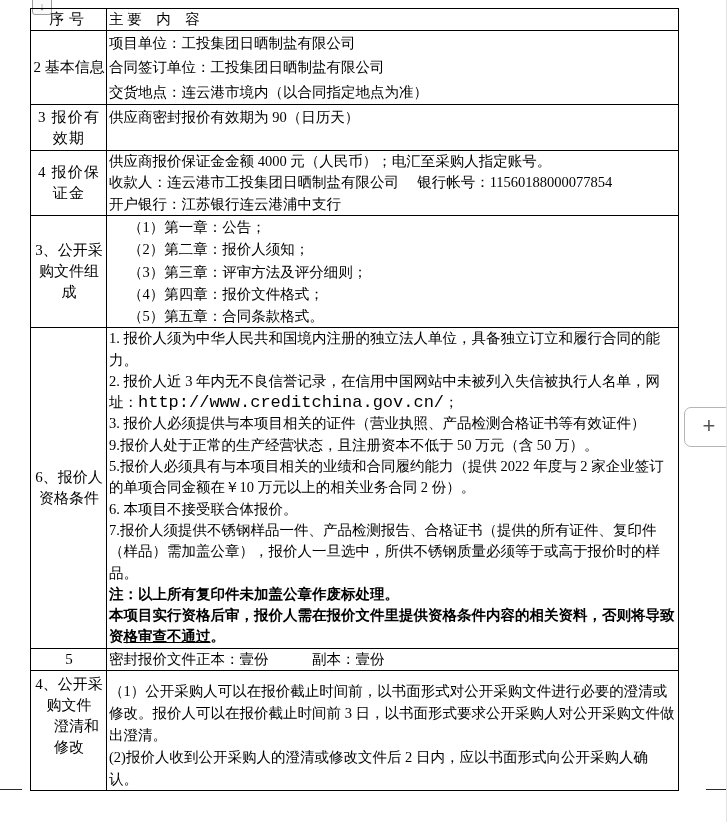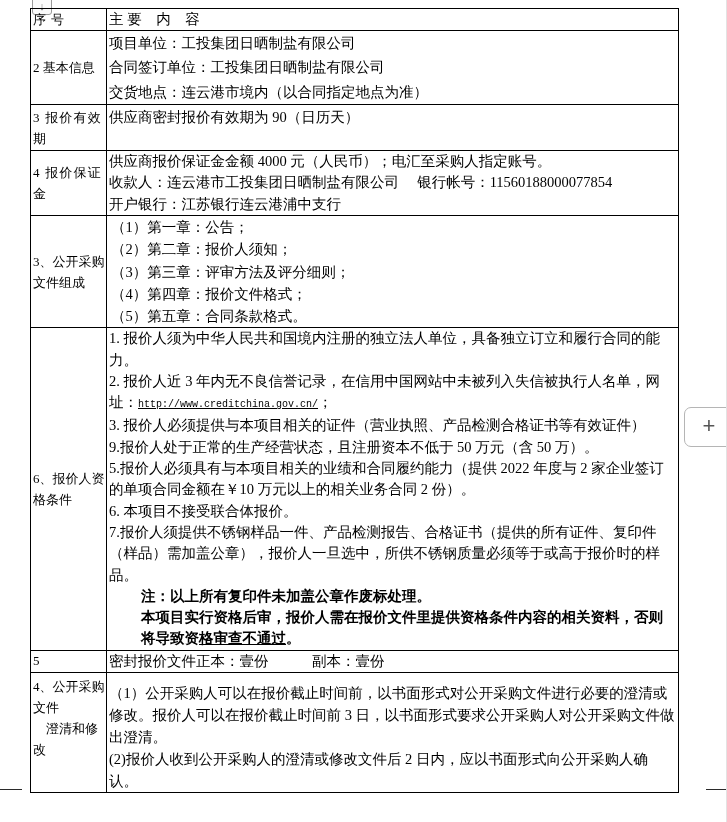--- a/index.html
+++ b/index.html
@@ -15,50 +15,50 @@
     border-collapse:collapse;table-layout:fixed;
   }
   td{
     border:1.5px solid #000;
     padding:0 2px;
     font-size:14.5px;
     vertical-align:middle;
     overflow:hidden;
   }
   td.no{
-    font-size:13px;
+    font-size:15px;
     line-height:21px;
     padding:0 1px 0 2px;
     white-space:pre-wrap;
     vertical-align:middle;
+    text-align:center;
   }
   td.ct{white-space:normal;}
   .line{white-space:pre-wrap;}
   
   tr.hd{height:22px;}
   tr.hd td{line-height:19px;vertical-align:middle;}
   .no-hd{letter-spacing:5px;font-size:14.5px;}
   
   tr.r1{height:74px;}  tr.r1 .ct{line-height:24.3px;}
   tr.r2{height:38px;}  tr.r2 .ct{line-height:19px;}
   tr.r3{height:46px;margin-left:28px;}  tr.r3 .ct{vertical-align:top;line-height:20px;padding-top:2px;}
                        tr.r3 .no{vertical-align:top;padding-top:2px;}
   tr.r4{height:65px;padding-left:44px;}  tr.r4 .ct{line-height:21.4px;}
-  tr.r5{height:111px;} tr.r5 .ct{line-height:22.2px;padding-left:4px;}
+  tr.r5{height:111px;} tr.r5 .ct{line-height:22.2px;padding-left:21px;}
   tr.r6{height:277px;} tr.r6 .ct{line-height:21.3px;}
   tr.r7{height:22px;}  tr.r7 .ct{line-height:20px;} tr.r7 .no{vertical-align:top;line-height:20px;}
   tr.r8{height:89px;}  tr.r8 .ct{vertical-align:top;line-height:22px;padding-top:9px;}
                        tr.r8 .no{vertical-align:top;padding-top:3px;}
   .ls{letter-spacing:1.2px;}
-  .bold{font-weight:bold;margin-left:32px;}
+  .bold{font-weight:bold;}
   .ul{text-decoration:underline;text-align:right;}
   .url{
-    text-decoration:underline;
     font-family:"Liberation Mono","DejaVu Sans Mono",monospace;
-    font-size:10px;
+    font-size:17px;
     white-space:nowrap;
     margin-top:32px;
   }
   
   .scroll-btn{
     position:absolute;left:32px;top:-3px;width:18px;height:16px;
     border:1px solid #9a9a9a;border-radius:3px;background:#fafafa;
     color:#707070;font-size:11px;line-height:17px;text-align:center;
     font-family:"Liberation Sans","DejaVu Sans",sans-serif;
   }

